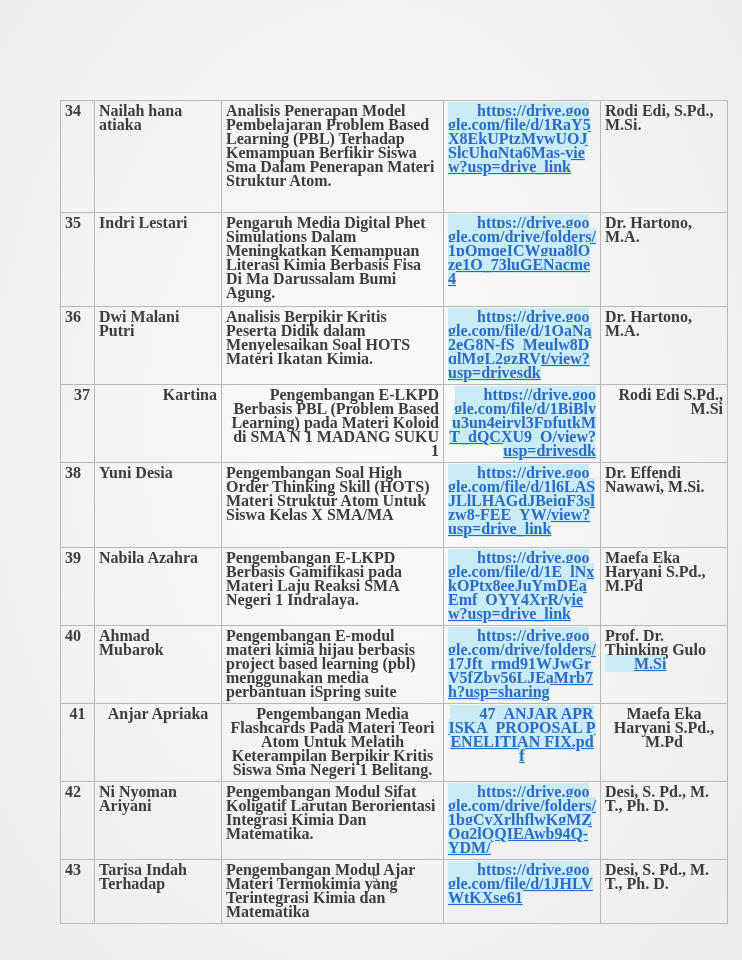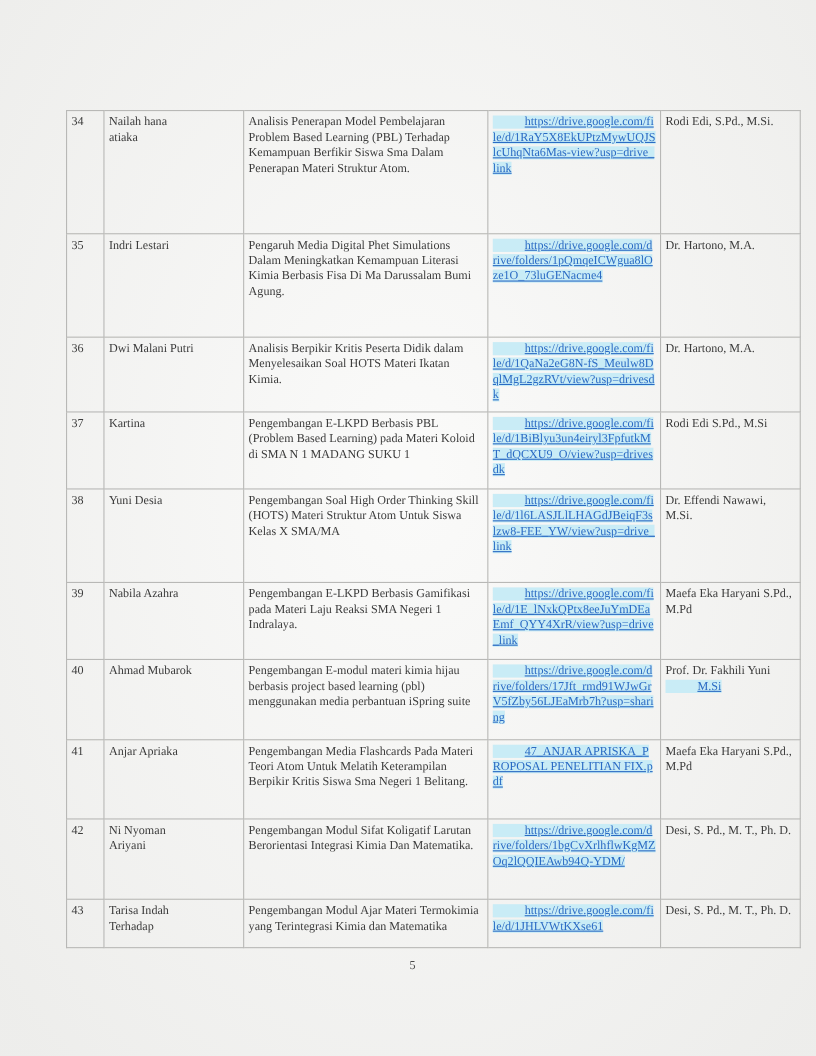--- a/index.html
+++ b/index.html
@@ -18,43 +18,44 @@
       #f5f5f3;
   }
   .scan-wrap{
     position:absolute;left:60px;top:100px;width:630px;
     filter:blur(0.3px);
   }
   table.doc-table{
     border-collapse:collapse;
     table-layout:fixed;
     width:630px;
-    font-size:11px;
+    font-size:16px;
     line-height:14px;
+    font-weight:bold;
   }
   table.doc-table td{
     border:1px solid #b8b8b6;
     vertical-align:top;
     padding:3px 4px 4px 4px;
     word-wrap:break-word;
   }
   td.col-no{width:25px;}
   td.col-name{width:118px;white-space:pre-line;}
   td.col-title{width:213px;}
   td.col-link{width:148px;word-break:break-all;}
   td.col-sup{width:118px;}
   
   table.doc-table tr:nth-child(1){height:112px;}
   table.doc-table tr:nth-child(2){height:94px;}
   table.doc-table tr:nth-child(3){height:68px;}
-  table.doc-table tr:nth-child(4){height:70px;}
+  table.doc-table tr:nth-child(4){height:70px;text-align:right;}
   table.doc-table tr:nth-child(5){height:85px;margin-left:12px;}
   table.doc-table tr:nth-child(6){height:70px;}
   table.doc-table tr:nth-child(7){height:73px;}
-  table.doc-table tr:nth-child(8){height:72px;}
+  table.doc-table tr:nth-child(8){height:72px;text-align:center;}
   table.doc-table tr:nth-child(9){height:73px;}
   table.doc-table tr:nth-child(10){height:44px;}
   a.drive-link, span.sup-link{
     color:var(--link-color,#2b6bc4);
     text-decoration:underline;
     background:var(--link-highlight,#c9ecf6);
     cursor:pointer;
     padding-left:29px;
   }
   .page-number{
@@ -114,21 +115,21 @@
             <td class="col-name"><span>Nabila Azahra</span></td>
             <td class="col-title"><span>Pengembangan E-LKPD Berbasis Gamifikasi pada Materi Laju Reaksi SMA Negeri 1 Indralaya.</span></td>
             <td class="col-link"><a class="drive-link">https://drive.google.com/file/d/1E_lNxkQPtx8eeJuYmDEaEmf_QYY4XrR/view?usp=drive_link</a></td>
             <td class="col-sup"><span>Maefa Eka Haryani S.Pd., M.Pd</span></td>
           </tr>
           <tr>
             <td class="col-no"><span>40</span></td>
             <td class="col-name"><span>Ahmad Mubarok</span></td>
             <td class="col-title"><span>Pengembangan E-modul materi kimia hijau berbasis project based learning (pbl) menggunakan media perbantuan iSpring suite</span></td>
             <td class="col-link"><a class="drive-link">https://drive.google.com/drive/folders/17Jft_rmd91WJwGrV5fZby56LJEaMrb7h?usp=sharing</a></td>
-            <td class="col-sup"><span>Prof. Dr. Fakhili Yuni </span><span class="sup-link">M.Si</span></td>
+            <td class="col-sup"><span>Prof. Dr. Thinking Gulo </span><span class="sup-link">M.Si</span></td>
           </tr>
           <tr>
             <td class="col-no"><span>41</span></td>
             <td class="col-name"><span>Anjar Apriaka</span></td>
             <td class="col-title"><span>Pengembangan Media Flashcards Pada Materi Teori Atom Untuk Melatih Keterampilan Berpikir Kritis Siswa Sma Negeri 1 Belitang.</span></td>
             <td class="col-link"><a class="drive-link">47_ANJAR APRISKA_PROPOSAL PENELITIAN FIX.pdf</a></td>
             <td class="col-sup"><span>Maefa Eka Haryani S.Pd., M.Pd</span></td>
           </tr>
           <tr>
             <td class="col-no"><span>42</span></td>

